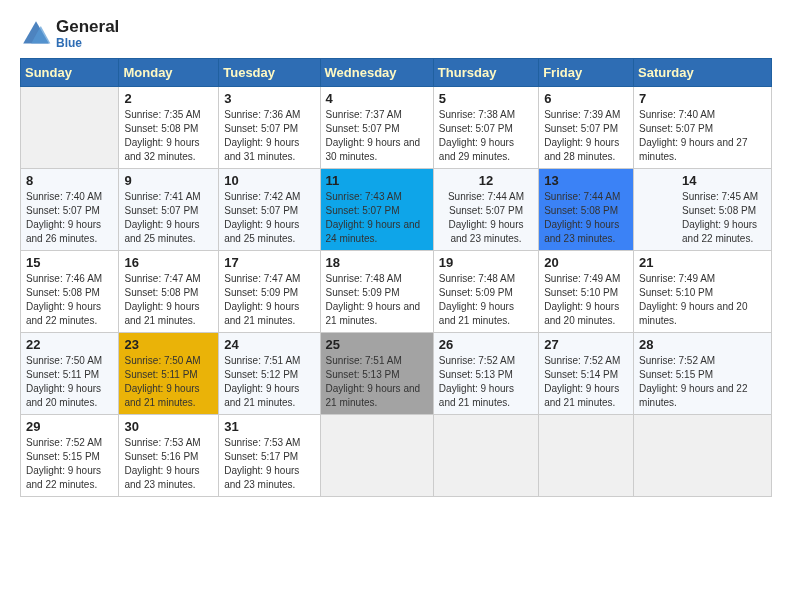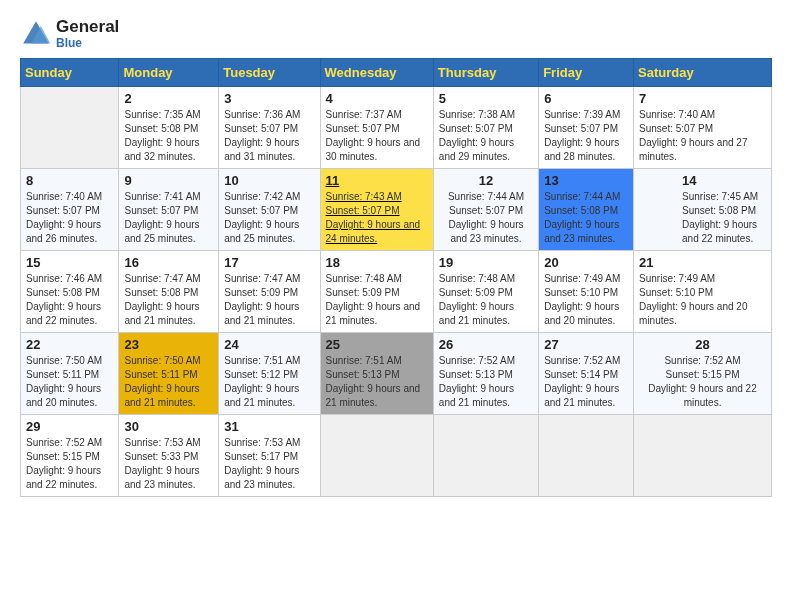--- a/index.html
+++ b/index.html
@@ -41,21 +41,21 @@
       font-size: 16px;
       color: #444;
     }
     .calendar-table {
       width: 100%;
       border-collapse: collapse;
       font-size: 11px;
     }
     .calendar-table th {
       background-color: #2e6db4;
-      color: #fde047;
+      color: #fef9c3;
       padding: 6px 4px;
       text-align: left;
       font-size: 13px;
       font-weight: bold;
       border: 1px solid #2060a0;
     }
     .calendar-table td {
       border: 1px solid #ccc;
       padding: 4px 5px;
       vertical-align: top;
@@ -151,21 +151,21 @@
             <div class="day-detail"><span>Sunrise: 7:40 AM</span><br><span>Sunset: 5:07 PM</span><br><span>Daylight: 9 hours and 26 minutes.</span></div>
           </td>
           <td style="background: rgb(245, 248, 252);">
             <span class="day-num">9</span>
             <div class="day-detail"><span>Sunrise: 7:41 AM</span><br><span>Sunset: 5:07 PM</span><br><span>Daylight: 9 hours and 25 minutes.</span></div>
           </td>
           <td style="background: rgb(245, 248, 252);">
             <span class="day-num">10</span>
             <div class="day-detail"><span>Sunrise: 7:42 AM</span><br><span>Sunset: 5:07 PM</span><br><span>Daylight: 9 hours and 25 minutes.</span></div>
           </td>
-          <td style="background: #fde047; text-decoration: underline;">
+          <td style="background: #0ea5e9;">
             <span class="day-num">11</span>
             <div class="day-detail"><span>Sunrise: 7:43 AM</span><br><span>Sunset: 5:07 PM</span><br><span>Daylight: 9 hours and 24 minutes.</span></div>
           </td>
           <td style="background: rgb(245, 248, 252); text-align: center;">
             <span class="day-num">12</span>
             <div class="day-detail"><span>Sunrise: 7:44 AM</span><br><span>Sunset: 5:07 PM</span><br><span>Daylight: 9 hours and 23 minutes.</span></div>
           </td>
           <td style="background: #3b82f6;">
             <span class="day-num">13</span>
             <div class="day-detail"><span>Sunrise: 7:44 AM</span><br><span>Sunset: 5:08 PM</span><br><span>Daylight: 9 hours and 23 minutes.</span></div>
@@ -223,33 +223,33 @@
             <div class="day-detail"><span>Sunrise: 7:51 AM</span><br><span>Sunset: 5:13 PM</span><br><span>Daylight: 9 hours and 21 minutes.</span></div>
           </td>
           <td style="background: rgb(245, 248, 252);">
             <span class="day-num">26</span>
             <div class="day-detail"><span>Sunrise: 7:52 AM</span><br><span>Sunset: 5:13 PM</span><br><span>Daylight: 9 hours and 21 minutes.</span></div>
           </td>
           <td style="background: rgb(245, 248, 252);">
             <span class="day-num">27</span>
             <div class="day-detail"><span>Sunrise: 7:52 AM</span><br><span>Sunset: 5:14 PM</span><br><span>Daylight: 9 hours and 21 minutes.</span></div>
           </td>
-          <td style="background: rgb(245, 248, 252); text-align: center;">
+          <td style="background: rgb(245, 248, 252);">
             <span class="day-num">28</span>
             <div class="day-detail"><span>Sunrise: 7:52 AM</span><br><span>Sunset: 5:15 PM</span><br><span>Daylight: 9 hours and 22 minutes.</span></div>
           </td>
         </tr>
         <tr class="last-row">
           <td>
             <span class="day-num">29</span>
             <div class="day-detail"><span>Sunrise: 7:52 AM</span><br><span>Sunset: 5:15 PM</span><br><span>Daylight: 9 hours and 22 minutes.</span></div>
           </td>
           <td>
             <span class="day-num">30</span>
-            <div class="day-detail"><span>Sunrise: 7:53 AM</span><br><span>Sunset: 5:33 PM</span><br><span>Daylight: 9 hours and 23 minutes.</span></div>
+            <div class="day-detail"><span>Sunrise: 7:53 AM</span><br><span>Sunset: 5:16 PM</span><br><span>Daylight: 9 hours and 23 minutes.</span></div>
           </td>
           <td>
             <span class="day-num">31</span>
             <div class="day-detail"><span>Sunrise: 7:53 AM</span><br><span>Sunset: 5:17 PM</span><br><span>Daylight: 9 hours and 23 minutes.</span></div>
           </td>
           <td class="empty-cell"></td>
           <td class="empty-cell"></td>
           <td class="empty-cell"></td>
           <td class="empty-cell"></td>
         </tr>

